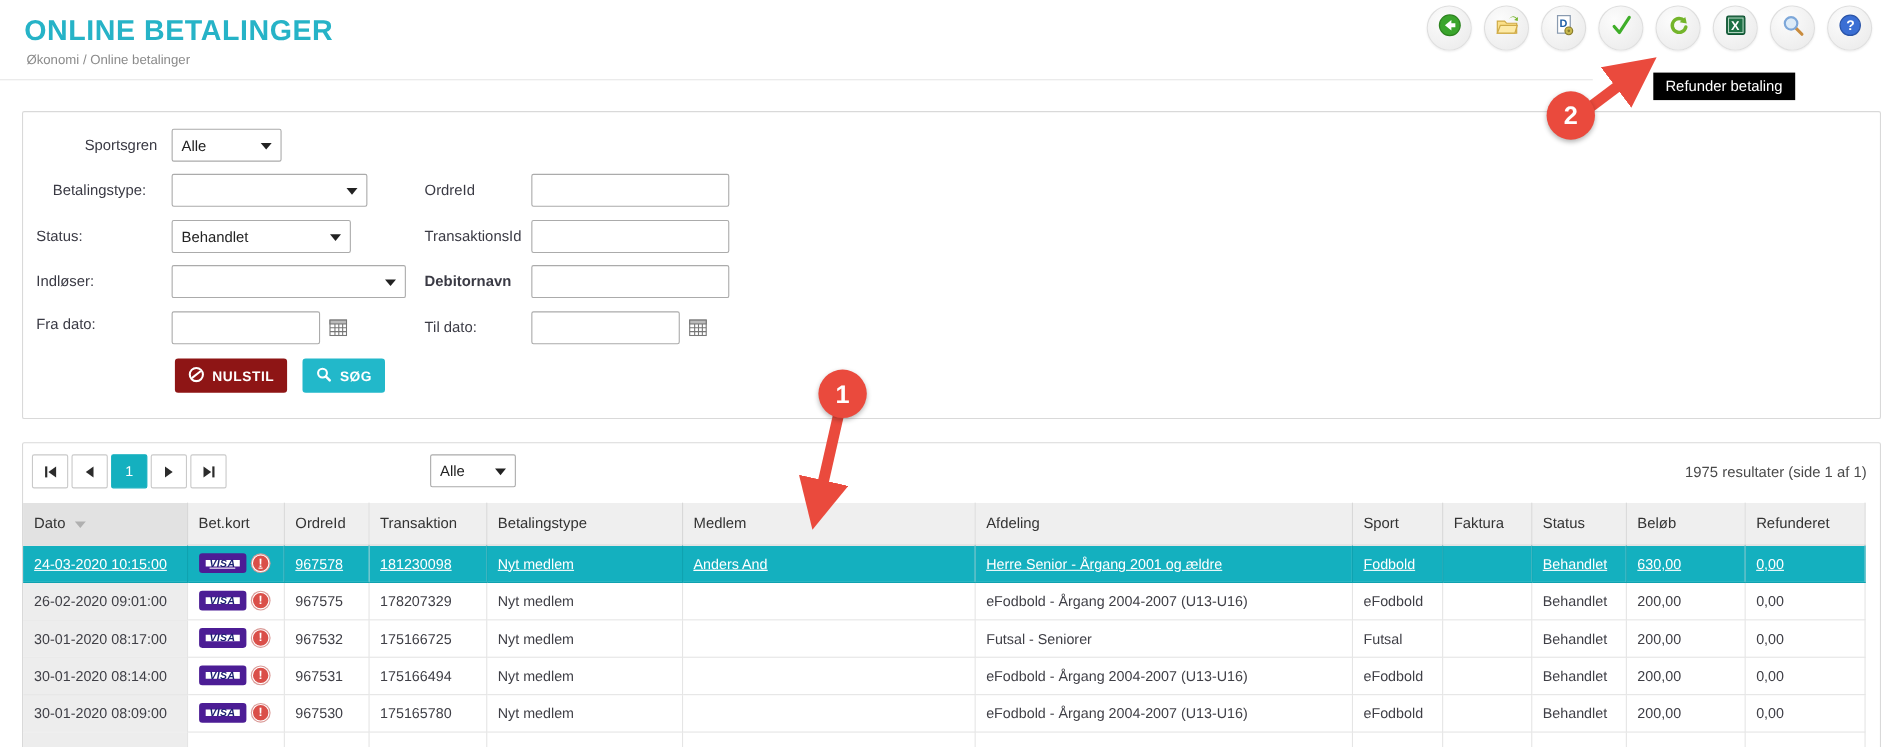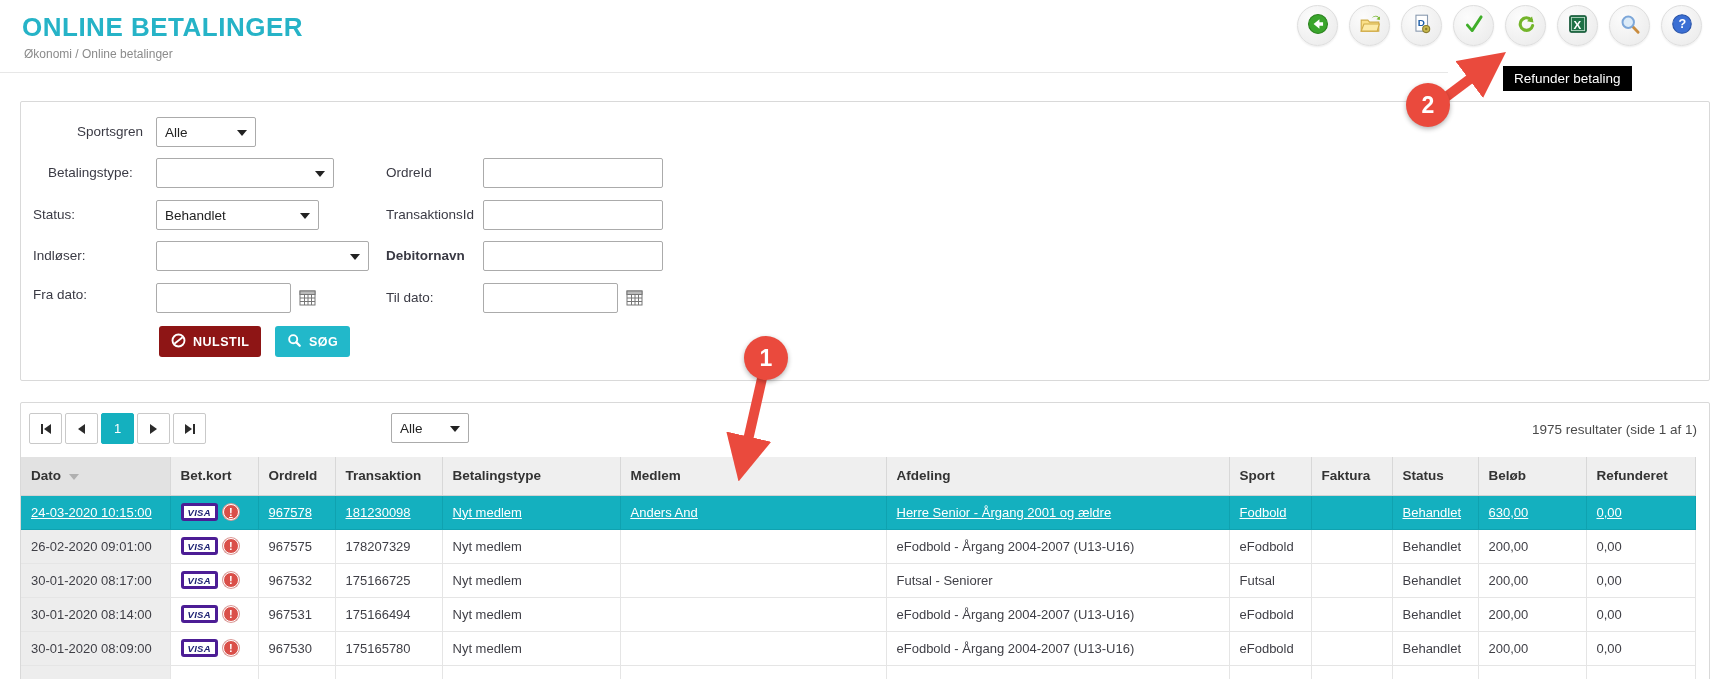--- a/index.html
+++ b/index.html
@@ -38,29 +38,29 @@
   .pg-btn.active { background:#14b0bf; border-color:#14b0bf; color:#fff; cursor:default; }
   .tri-l { width:0; height:0; border-top:5px solid transparent; border-bottom:5px solid transparent; border-right:7px solid #2b2b2b; }
   .tri-r { width:0; height:0; border-top:5px solid transparent; border-bottom:5px solid transparent; border-left:7px solid #2b2b2b; }
   .vbar { width:2px; height:10px; background:#2b2b2b; }
   .perside-label { position:absolute; left:192px; top:10px; line-height:31px; font-size:14.5px; color:#3c3c3c; }
   .perside-select { left:370px; top:10px; width:78px; }
   .results-summary { position:absolute; right:12px; top:19px; font-size:13.5px; color:#4a4a4a; }
 
   
   table.grid { position:absolute; left:0; top:54px; width:1674px; border-collapse:collapse; table-layout:fixed; font-size:13px; }
-  table.grid th { height:38px; background:#efefef; font-weight:bold; font-size:13.5px; color:#333; text-align:left; padding:0 10px; border-right:1px solid #d8d8d8; border-bottom:1px solid #d2d2d2; white-space:nowrap; overflow:hidden; }
+  table.grid th { height:38px; background:#efefef; font-weight:normal; font-size:13.5px; color:#333; text-align:left; padding:0 10px; border-right:1px solid #d8d8d8; border-bottom:1px solid #d2d2d2; white-space:nowrap; overflow:hidden; }
   table.grid th.sorted { background:#e2e2e2; }
   table.grid td { height:34px; padding:0 10px; color:#3f3f46; border-right:1px solid #e5e5e5; border-bottom:1px solid #e5e5e5; white-space:nowrap; overflow:hidden; background:#fff; }
   table.grid td.col-dato { background:#ededed; }
   tr.selected td, tr.selected td.col-dato { background:#14b0bf; color:#fff; border-right-color:#0fa2b0; border-bottom-color:#0fa2b0;text-decoration:underline; }
   .sort-caret { display:inline-block; margin-left:8px; width:0; height:0; border-left:5px solid transparent; border-right:5px solid transparent; border-top:6px solid #b0b0b0; vertical-align:middle; }
   .member-link { color:#fff; text-decoration:underline; cursor:pointer; }
   .card-cell { display:flex; align-items:center; gap:5px; }
-  .visa-chip { display:inline-flex; align-items:center; justify-content:center; background:#fff; border:3px solid #4c1d95; border-radius:3px; height:18px; padding:0 4px; font-style:italic; font-weight:bold; font-size:9.5px; color:#1a1f71; letter-spacing:.3px; }
+  .visa-chip { display:inline-flex; align-items:center; justify-content:center; background:#fff; border:6px solid #4c1d95; border-radius:3px; height:18px; padding:0 4px; font-style:italic; font-weight:bold; font-size:9.5px; color:#1a1f71; letter-spacing:.3px; }
   .alert-badge { width:16px; height:16px; border-radius:50%; background:#da4f49; border:1px solid #fff; box-shadow:0 0 0 1px #da9a97; color:#fff; font-size:11px; font-weight:bold; display:inline-flex; align-items:center; justify-content:center; }
   .redacted { height:25px; border-radius:2px; filter:blur(3px); background:
       repeating-linear-gradient(90deg,#d7e5f0 0 9px,#eef4f9 9px 18px,#dfeaf3 18px 27px,#f3f7fb 27px 36px);
   }
   .rw230{width:230px;} .rw150{width:150px;} .rw175{width:175px;} .rw140{width:140px;}
 
   
   .anno-overlay { position:absolute; left:0; top:0; width:1728px; height:679px; pointer-events:none; z-index:40; }
   .anno-circle { position:absolute; width:44px; height:44px; border-radius:50%; background:#ea4a3d; color:#fff; font-size:23px; font-weight:bold; display:flex; align-items:center; justify-content:center; box-shadow:0 2px 5px rgba(0,0,0,.3); z-index:41; }
 </style>

